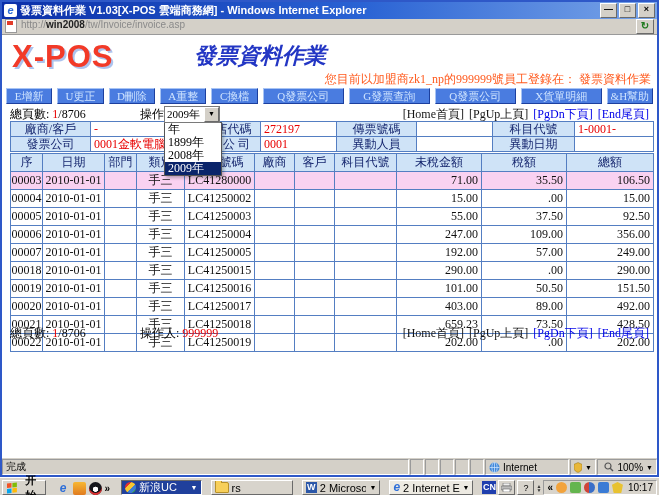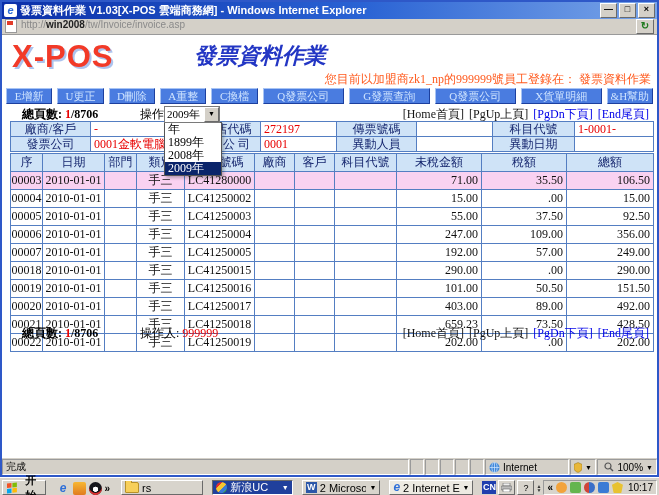--- a/index.html
+++ b/index.html
@@ -29,21 +29,21 @@
   .login-status{position:absolute;right:6px;top:36px;font-size:12px;color:#ff5a1e;white-space:nowrap;}
   .login-status .mod{margin-left:3px;}
 
   .menubar{position:absolute;left:4px;right:4px;top:53px;height:16px;display:flex;gap:5px;}
   .menu-btn{flex:1 1 8%;background:#4a7ce0;color:#cfe4ff;border:1px solid;border-color:#a8c4f4 #1c3f9e #1c3f9e #a8c4f4;font-size:11px;font-family:"Liberation Serif",serif;padding:0;line-height:13px;cursor:pointer;white-space:nowrap;overflow:hidden;}
   .menu-btn.wide{flex:1.75 1 14%;}
 
   .infobar{position:absolute;left:8px;right:8px;height:14px;font-size:12px;color:#000;}
   .infobar.top{top:71px;}
   .infobar.bottom{top:290px;}
-  .ti-total{position:absolute;left:12px;font-weight:bold;}
+  .ti-total{position:absolute;left:0;}
   .ti-op{position:absolute;left:130px;}
   .ti-pg{position:absolute;right:0;}
   .red{color:#e80000;}
   .pg{margin-left:5px;color:#151515;cursor:pointer;text-align:center;}
   .pg-link{color:#0000e8;}
 
   .formgrid{position:absolute;left:8px;top:86px;width:643px;display:grid;grid-template-columns:80px 92px 78px 76px 80px 76px 82px 79px;border-top:1px solid #547ec2;border-left:1px solid #547ec2;font-size:12px;}
   .fg-cell{height:15px;line-height:15px;border-right:1px solid #547ec2;border-bottom:1px solid #547ec2;overflow:hidden;white-space:nowrap;box-sizing:border-box;}
   .fg-lab{background:#cfe3f7;color:#16276f;text-align:center;}
   .fg-val{background:#fff;color:#e80000;padding-left:3px;}
@@ -399,28 +399,28 @@
           </g>
         </svg>
       <span>开始</span>
     </button>
     <div class="ql">
       <span class="ql-ico ie-glyph">e</span>
       <span class="ql-ico mail"></span>
       <span class="ql-ico qq"></span>
       <span class="ql-more">»</span>
     </div>
-    <button class="task t2">
-      <span class="folder"></span>
-      <span class="t-lab">rs</span>
-    </button>
     <button class="task active t1">
       <span class="uc"></span>
       <span class="t-lab">新浪UC</span>
       <span class="t-dd">▼</span>
+    </button>
+    <button class="task t2">
+      <span class="folder"></span>
+      <span class="t-lab">rs</span>
     </button>
     <button class="task t3">
       <span class="word">W</span>
       <span class="t-lab">2 Microsoft Off...</span>
       <span class="t-dd">▼</span>
     </button>
     <button class="task ie-task t4">
       <span class="ie-glyph">e</span>
       <span class="t-lab">2 Internet Expl...</span>
       <span class="t-dd">▼</span>

